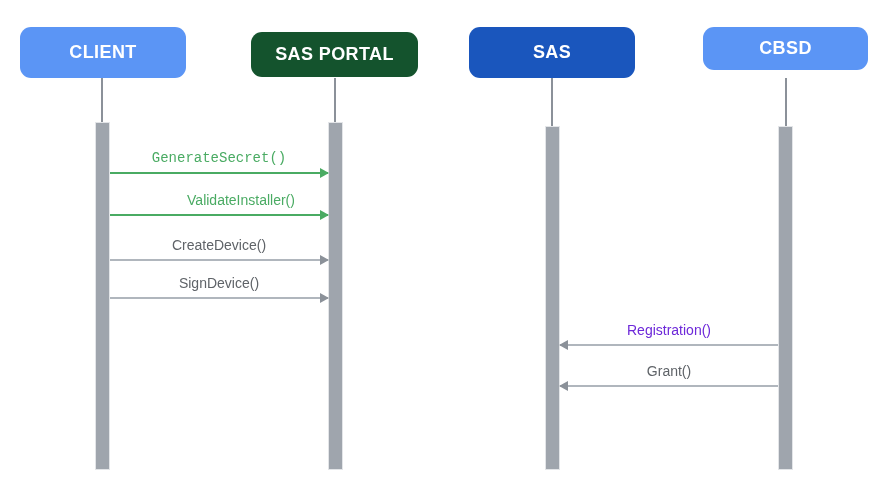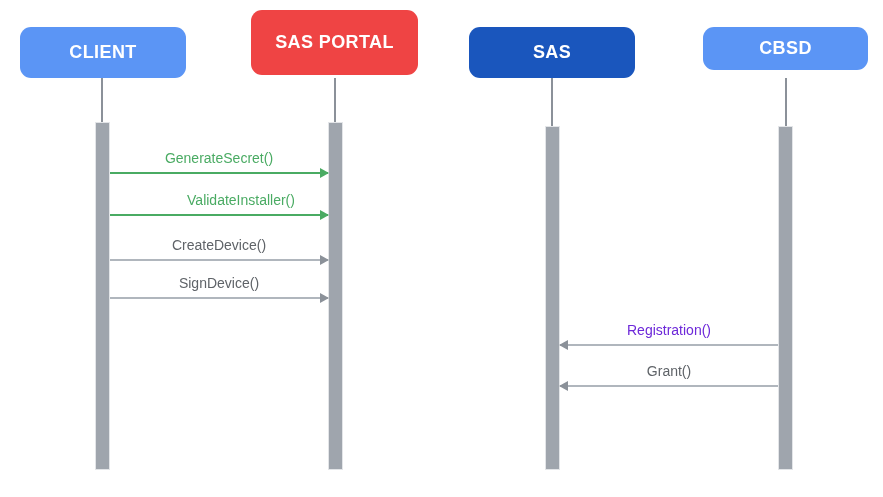--- a/index.html
+++ b/index.html
@@ -88,39 +88,39 @@
 </style>
 </head>
 <body>
 
 <div id="diagram" style="background: rgb(255, 255, 255);">
     <div class="lifeline-head" style="left: 20px; top: 27px; width: 166px; height: 51px; background: rgb(91, 149, 245);">
       <span>CLIENT</span>
     </div>
     <div class="lifeline-stub" style="left: 101px; top: 78px; height: 44px;"></div>
     <div class="activation-bar" style="left: 95px; top: 122px; width: 15px; height: 348px; background: rgb(159, 165, 173); border-color: rgb(227, 229, 232);"></div>
-    <div class="lifeline-head" style="left: 251px; top: 10px; width: 167px; height: 65px; background: #ef4444;">
+    <div class="lifeline-head" style="left: 251px; top: 32px; width: 167px; height: 45px; background: #14532d;">
       <span>SAS PORTAL</span>
     </div>
     <div class="lifeline-stub" style="left: 334px; top: 78px; height: 44px;"></div>
     <div class="activation-bar" style="left: 328px; top: 122px; width: 15px; height: 348px; background: rgb(159, 165, 173); border-color: rgb(227, 229, 232);"></div>
     <div class="lifeline-head" style="left: 469px; top: 27px; width: 166px; height: 51px; background: rgb(26, 86, 189);">
       <span>SAS</span>
     </div>
     <div class="lifeline-stub" style="left: 551px; top: 78px; height: 48px;"></div>
     <div class="activation-bar" style="left: 545px; top: 126px; width: 15px; height: 344px; background: rgb(159, 165, 173); border-color: rgb(227, 229, 232);"></div>
     <div class="lifeline-head" style="left: 703px; top: 27px; width: 165px; height: 43px; background: rgb(91, 149, 245);">
       <span>CBSD</span>
     </div>
     <div class="lifeline-stub" style="left: 785px; top: 78px; height: 48px;"></div>
     <div class="activation-bar" style="left: 778px; top: 126px; width: 15px; height: 344px; background: rgb(159, 165, 173); border-color: rgb(227, 229, 232);"></div>
     <div class="message dir-right" style="left: 110px; top: 172px; width: 218px;">
       <div class="msg-line" style="background: rgb(74, 171, 99);"></div>
       <div class="arrow-head" style="border-left-color: rgb(74, 171, 99);"></div>
-      <div class="msg-label" style="color: rgb(74, 171, 99);">GenerateSecret()</div>
+      <div class="msg-label" style="color: rgb(74, 171, 99); font-family: Liberation Mono, monospace;">GenerateSecret()</div>
     </div>
     <div class="message dir-right" style="left: 110px; top: 214px; width: 218px;">
       <div class="msg-line" style="background: rgb(74, 171, 99);"></div>
       <div class="arrow-head" style="border-left-color: rgb(74, 171, 99);"></div>
       <div class="msg-label" style="color: rgb(74, 171, 99); margin-left: 22px;">ValidateInstaller()</div>
     </div>
     <div class="message dir-right" style="left: 110px; top: 259px; width: 218px;">
       <div class="msg-line" style="background: rgb(176, 182, 189);"></div>
       <div class="arrow-head" style="border-left-color: rgb(139, 145, 153);"></div>
       <div class="msg-label" style="color: rgb(95, 99, 104);">CreateDevice()</div>

